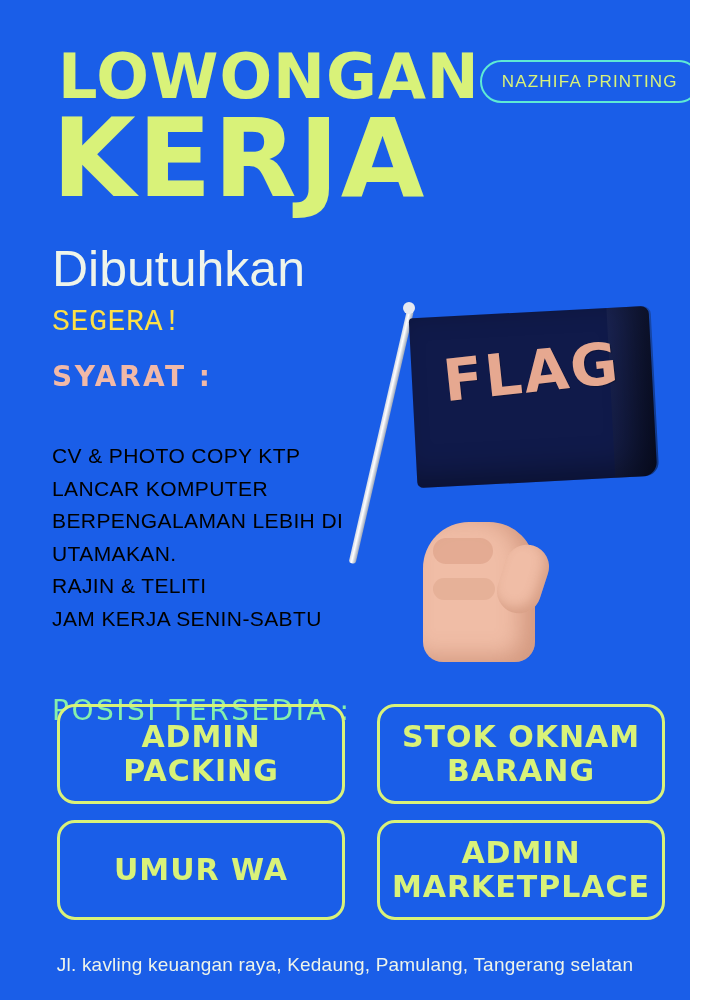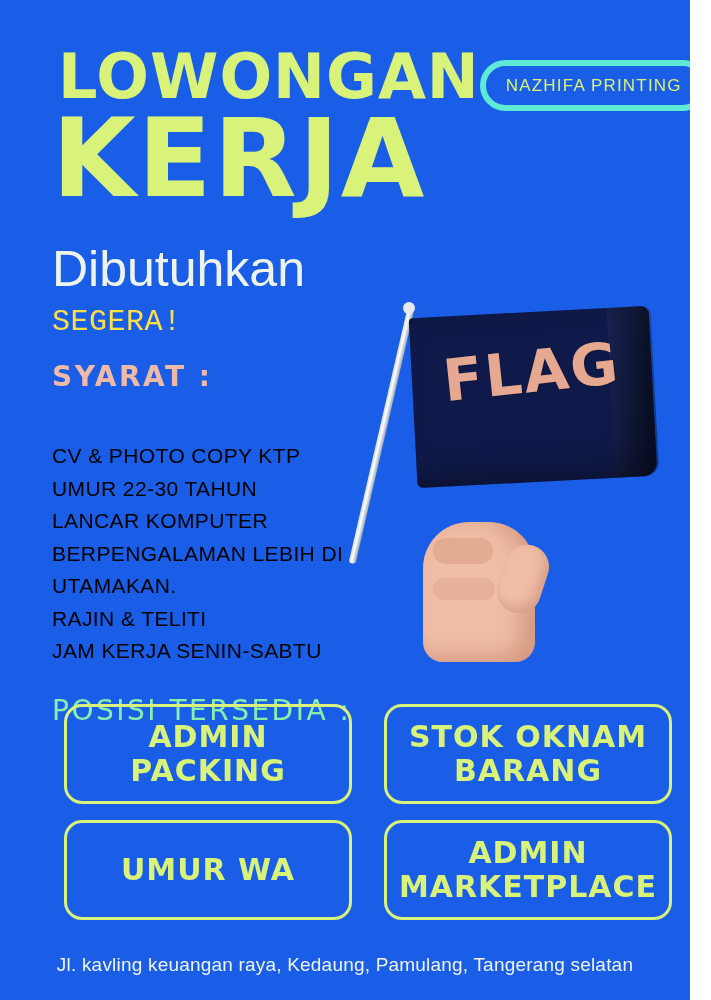--- a/index.html
+++ b/index.html
@@ -33,21 +33,21 @@
     font-size: 62px;
     line-height: 0.92;
     font-weight: bold;
     letter-spacing: 1px;
     color: #d9f279;
     font-family: "DejaVu Sans", sans-serif;
     white-space: nowrap;
   }
   .brand-pill {
     margin-top: 12px;
-    border: 6px solid #5eead4;
+    border: 2px solid #5eead4;
     border-radius: 30px;
     color: #d9f279;
     font-size: 17px;
     letter-spacing: 1.2px;
     padding: 10px 20px 9px 20px;
     white-space: nowrap;
     font-family: "Liberation Sans", sans-serif;
   }
   .title-kerja {
     position: absolute;
@@ -213,21 +213,21 @@
     font-size: 28px;
     font-weight: normal;
     letter-spacing: 2.5px;
     color: #86efac;
     font-family: "DejaVu Sans", sans-serif;
     margin-top: 36px;
   }
   .positions-grid {
     position: absolute;
     top: 704px;
-    left: 64px;
+    left: 57px;
     width: 608px;
     display: grid;
     grid-template-columns: 1fr 1fr;
     gap: 16px 32px;
   }
   .position-card {
     border: 3px solid #d9f279;
     border-radius: 18px;
     height: 100px;
     display: flex;
@@ -266,21 +266,20 @@
   </div>
 
   <div class="title-kerja">KERJA</div>
 
   <div class="dibutuhkan">Dibutuhkan</div>
   <div class="segera">SEGERA!</div>
 
   <div class="syarat-title">SYARAT :</div>
   <div class="syarat-list">
     <div>CV &amp; PHOTO COPY KTP</div>
-    <div>UMUR 22-30 TAHUN</div>
     <div>LANCAR KOMPUTER</div>
     <div>BERPENGALAMAN LEBIH DI</div>
     <div>UTAMAKAN.</div>
     <div>RAJIN &amp; TELITI</div>
     <div>JAM KERJA SENIN-SABTU</div>
   </div>
 
   <div class="flag-wrap">
     <div class="flag-pole"></div>
     <div class="flag-tip"></div>

